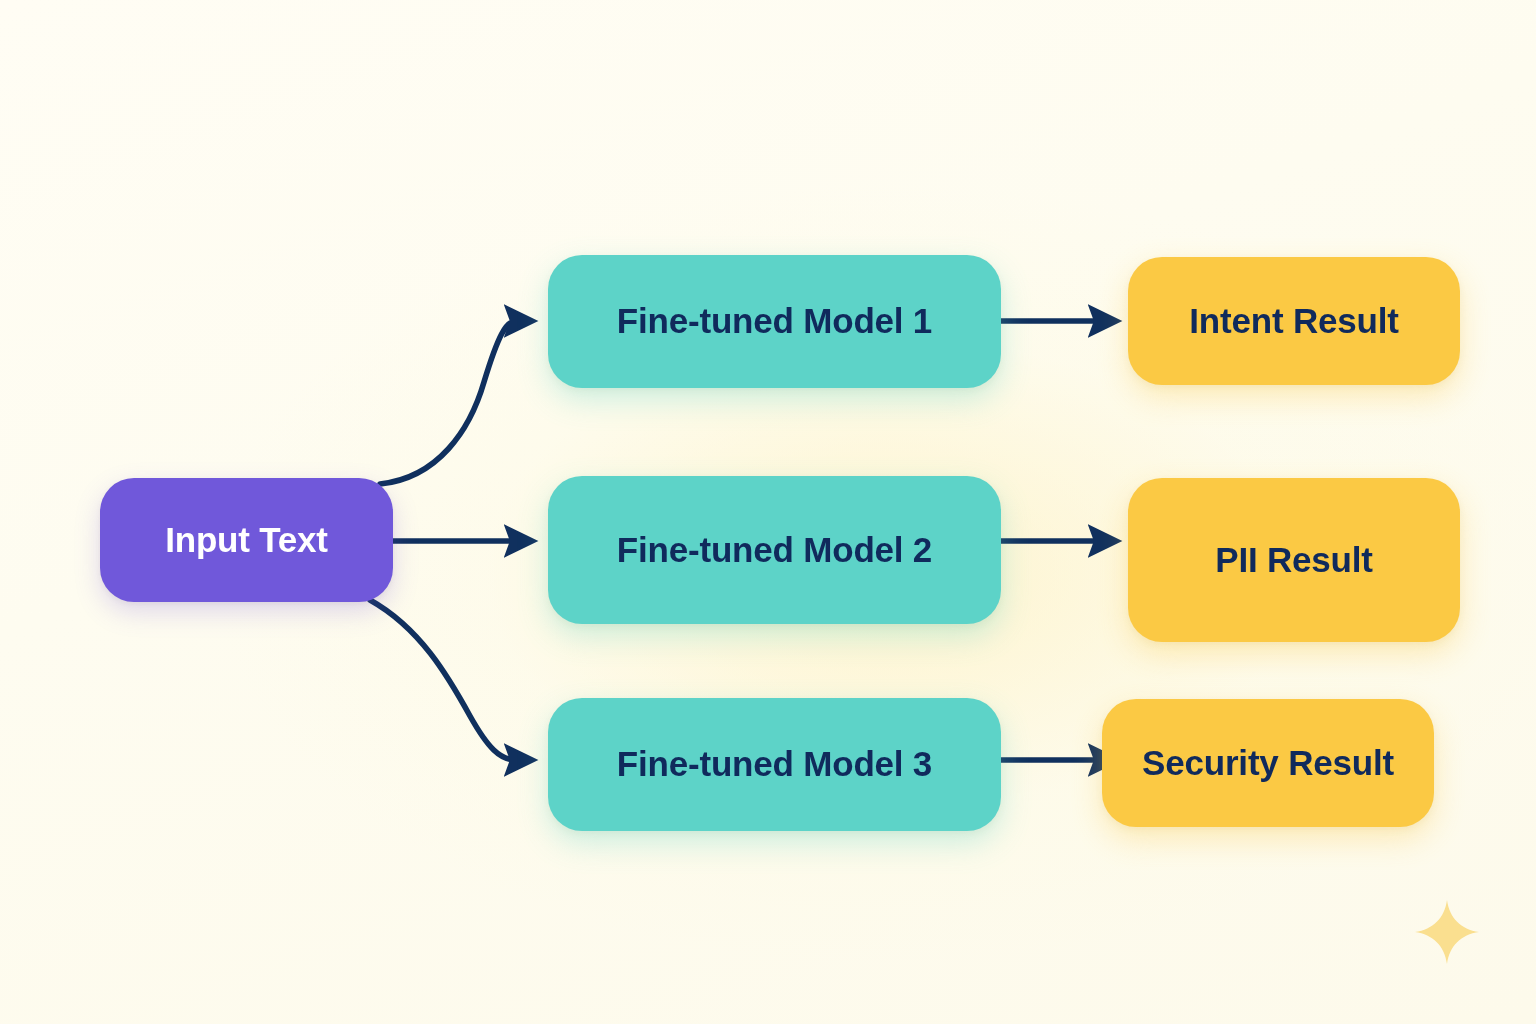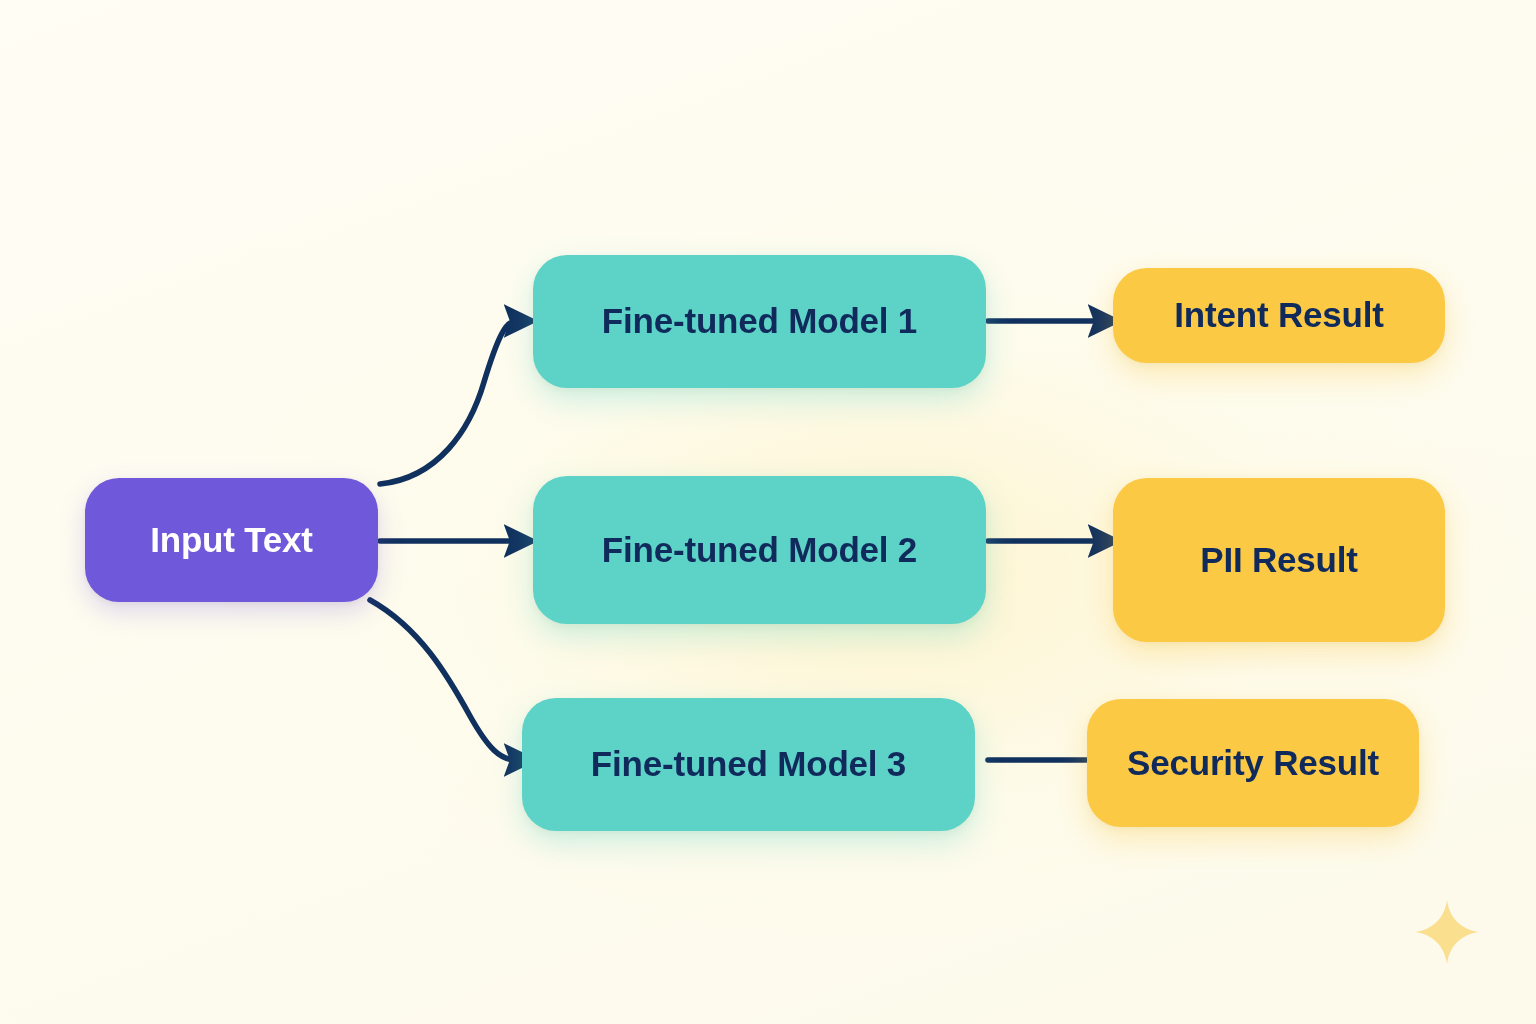--- a/index.html
+++ b/index.html
@@ -31,20 +31,21 @@
   }
   .node {
     position: absolute;
     display: flex;
     align-items: center;
     justify-content: center;
     box-sizing: border-box;
     border-radius: 34px;
     text-align: center;
     letter-spacing: -0.2px;
+    margin-left: 15px;
   }
   .node-label {
     font-weight: bold;
     line-height: 1.1;
     white-space: nowrap;
   }
   .node.input-node {
     background: #7058da;
     box-shadow: 0 10px 26px rgba(112, 88, 218, 0.22), 0 2px 5px rgba(120,100,60,0.07);
   }
@@ -99,25 +100,25 @@
   </div>
 
   <div class="node model-node" style="left:533px; top:255px; width:453px; height:133px;">
     <span class="node-label">Fine-tuned Model 1</span>
   </div>
 
   <div class="node model-node" style="left:533px; top:476px; width:453px; height:148px;">
     <span class="node-label">Fine-tuned Model 2</span>
   </div>
 
-  <div class="node model-node" style="left:522px; top:698px; width:453px; height:133px;">
+  <div class="node model-node" style="left:533px; top:698px; width:453px; height:133px;">
     <span class="node-label">Fine-tuned Model 3</span>
   </div>
 
-  <div class="node result-node" style="left:1113px; top:268px; width:332px; height:95px;">
+  <div class="node result-node" style="left:1113px; top:257px; width:332px; height:128px;">
     <span class="node-label">Intent Result</span>
   </div>
 
   <div class="node result-node" style="left:1113px; top:478px; width:332px; height:164px;">
     <span class="node-label">PII Result</span>
   </div>
 
   <div class="node result-node" style="left:1087px; top:699px; width:332px; height:128px;">
     <span class="node-label">Security Result</span>
   </div>

